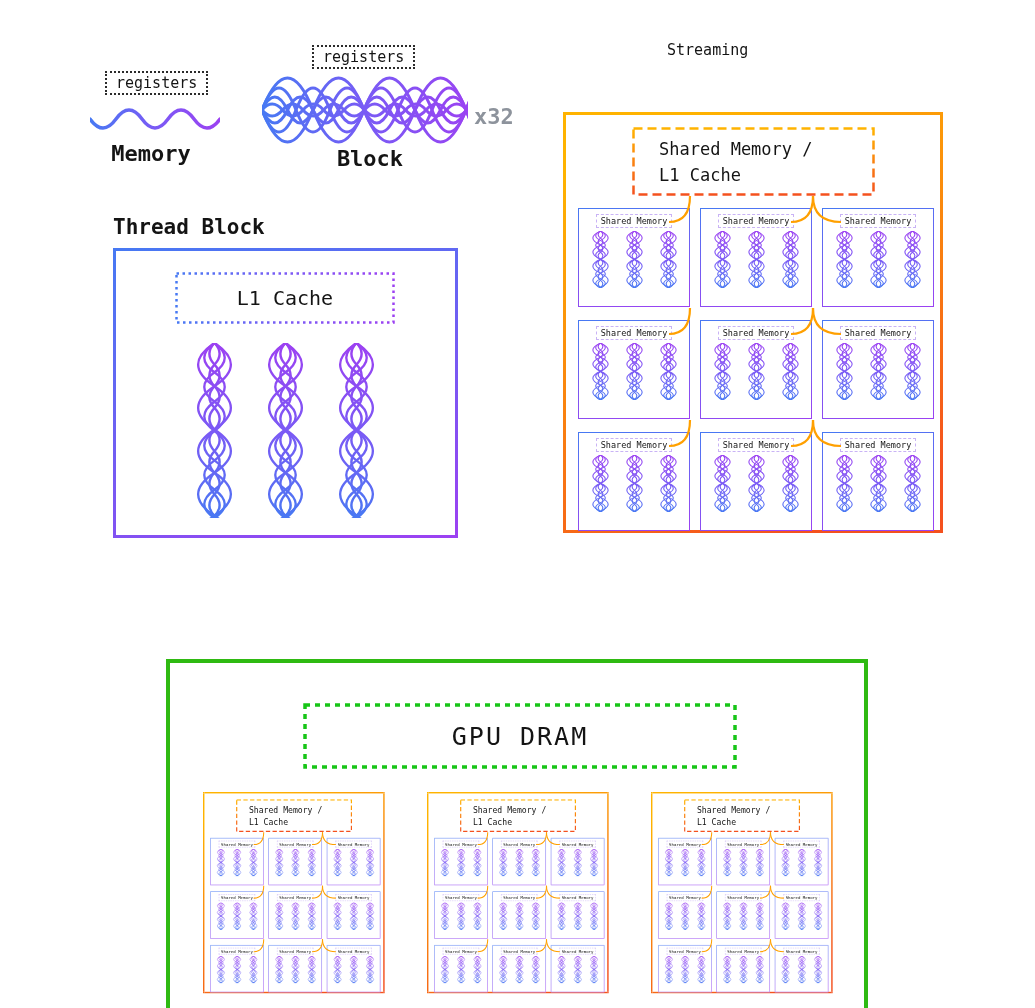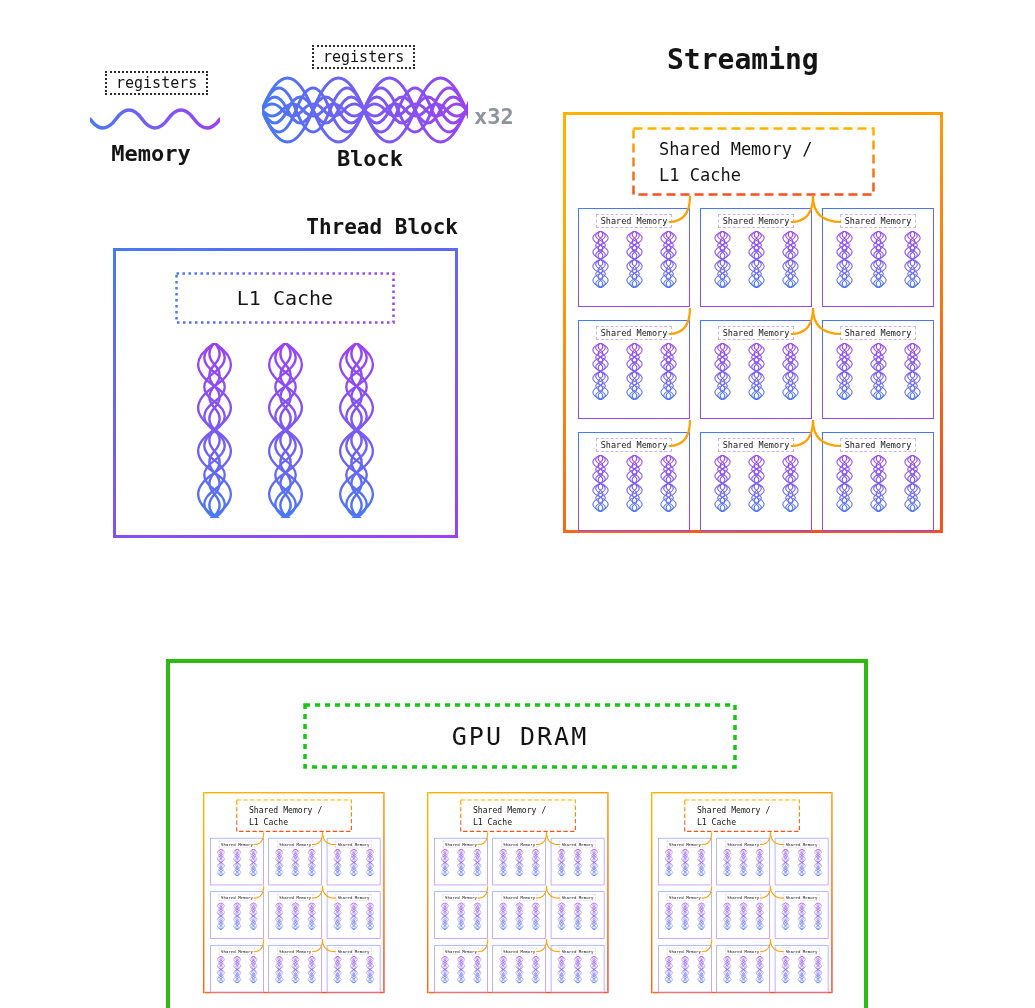--- a/index.html
+++ b/index.html
@@ -36,23 +36,23 @@
            border-image:linear-gradient(170deg,var(--blue),var(--purple)) 1;}
   .tb-label{margin:5px auto 0;width:max-content;border:1px dashed var(--lavender);
             padding:1px 4px;font-size:8.5px;line-height:1.2;background:#fff;}
   .tb-braids{display:flex;justify-content:center;gap:13px;margin-top:3px;}
 
   
   .gpu{width:694px;height:360px;border:4px solid var(--green);background:#fff;margin-top:32px;}
   .gpu-sm{position:absolute;width:182px;height:202px;}
   .gpu-sm .sm{transform:scale(0.478);transform-origin:0 0;}
 
-  .sm-title{font-weight:bold;font-size:28px;line-height:1.45;}
+  .sm-title{font-weight:normal;font-size:15px;line-height:1.45;}
   .gpu-title{font-weight:bold;font-size:36px;text-align:center;letter-spacing:1px;}
-  .tb-title{font-weight:bold;font-size:21px;text-align:right;}
+  .tb-title{font-weight:bold;font-size:21px;text-align:left;}
 </style>
 </head>
 <body>
 
 <svg id="defs-svg" width="0" height="0" style="position:absolute" aria-hidden="true">
     <defs>
  <linearGradient id="ghp" x1="0" y1="0" x2="1" y2="0">
    <stop offset="0" stop-color="#4779f3"></stop>
         <stop offset="0.5" stop-color="#7a5af5"></stop>
         <stop offset="1" stop-color="#9c41f2"></stop>

